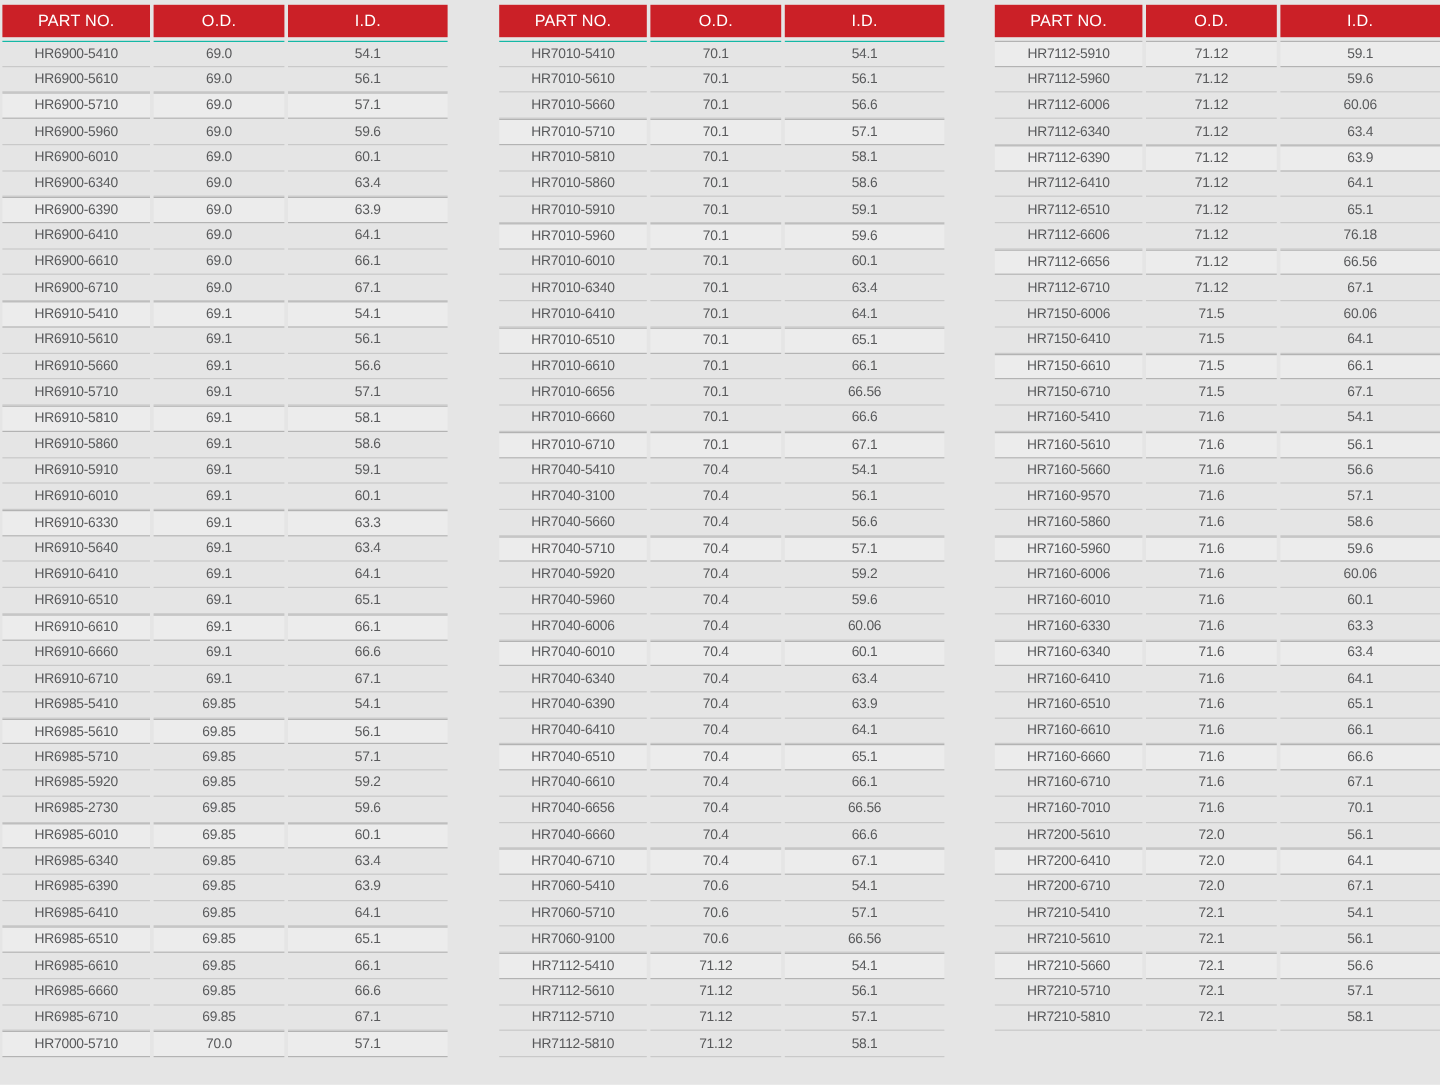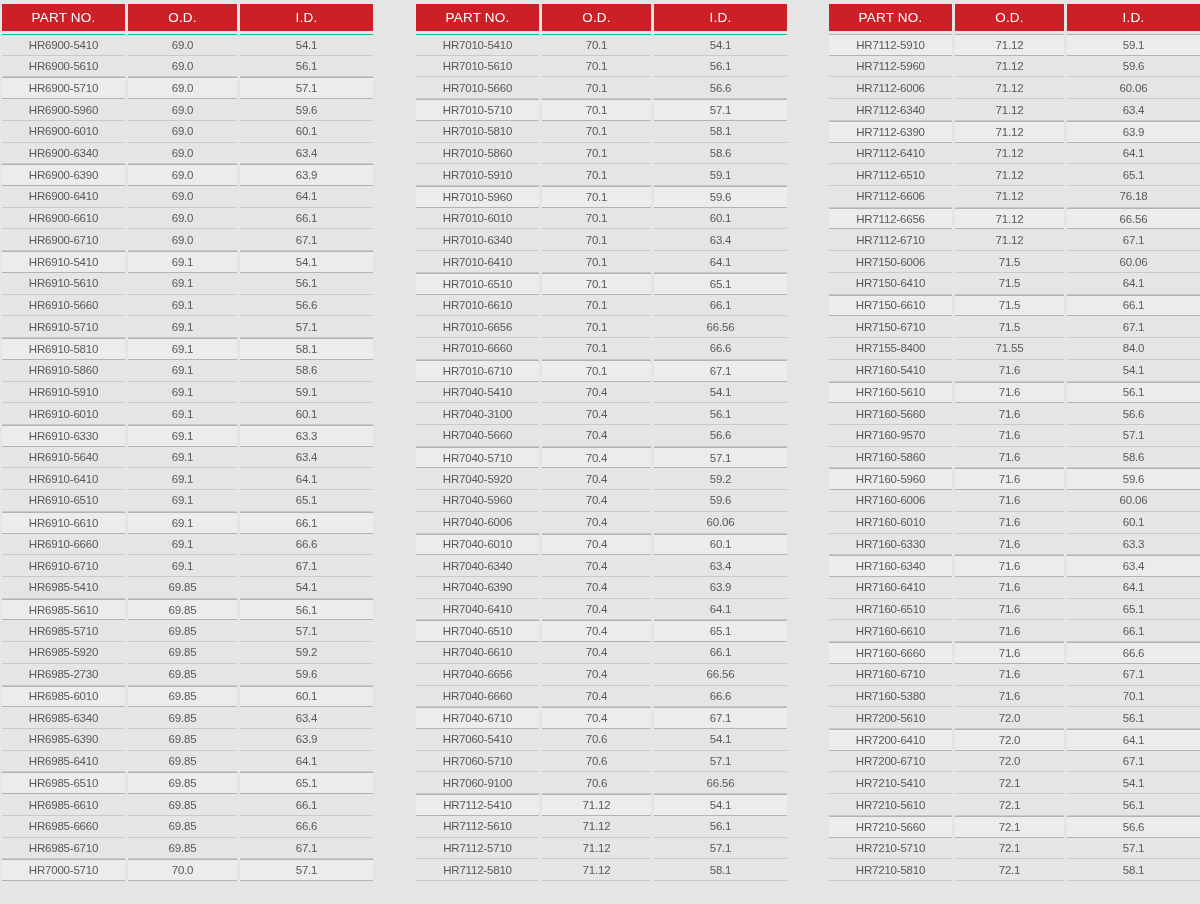--- a/index.html
+++ b/index.html
@@ -518,25 +518,20 @@
           <div class="cell c0">HR7150-6610</div>
           <div class="cell c1">71.5</div>
           <div class="cell c2">66.1</div>
         </div>
         <div class="row">
           <div class="cell c0">HR7150-6710</div>
           <div class="cell c1">71.5</div>
           <div class="cell c2">67.1</div>
         </div>
         <div class="row">
-          <div class="cell c0">HR7155-8400</div>
-          <div class="cell c1">71.55</div>
-          <div class="cell c2">84.0</div>
-        </div>
-        <div class="row">
           <div class="cell c0">HR7160-5410</div>
           <div class="cell c1">71.6</div>
           <div class="cell c2">54.1</div>
         </div>
         <div class="row shaded">
           <div class="cell c0">HR7160-5610</div>
           <div class="cell c1">71.6</div>
           <div class="cell c2">56.1</div>
         </div>
         <div class="row">
@@ -598,21 +593,21 @@
           <div class="cell c0">HR7160-6660</div>
           <div class="cell c1">71.6</div>
           <div class="cell c2">66.6</div>
         </div>
         <div class="row">
           <div class="cell c0">HR7160-6710</div>
           <div class="cell c1">71.6</div>
           <div class="cell c2">67.1</div>
         </div>
         <div class="row">
-          <div class="cell c0">HR7160-5380</div>
+          <div class="cell c0">HR7160-7010</div>
           <div class="cell c1">71.6</div>
           <div class="cell c2">70.1</div>
         </div>
         <div class="row">
           <div class="cell c0">HR7200-5610</div>
           <div class="cell c1">72.0</div>
           <div class="cell c2">56.1</div>
         </div>
         <div class="row shaded">
           <div class="cell c0">HR7200-6410</div>

